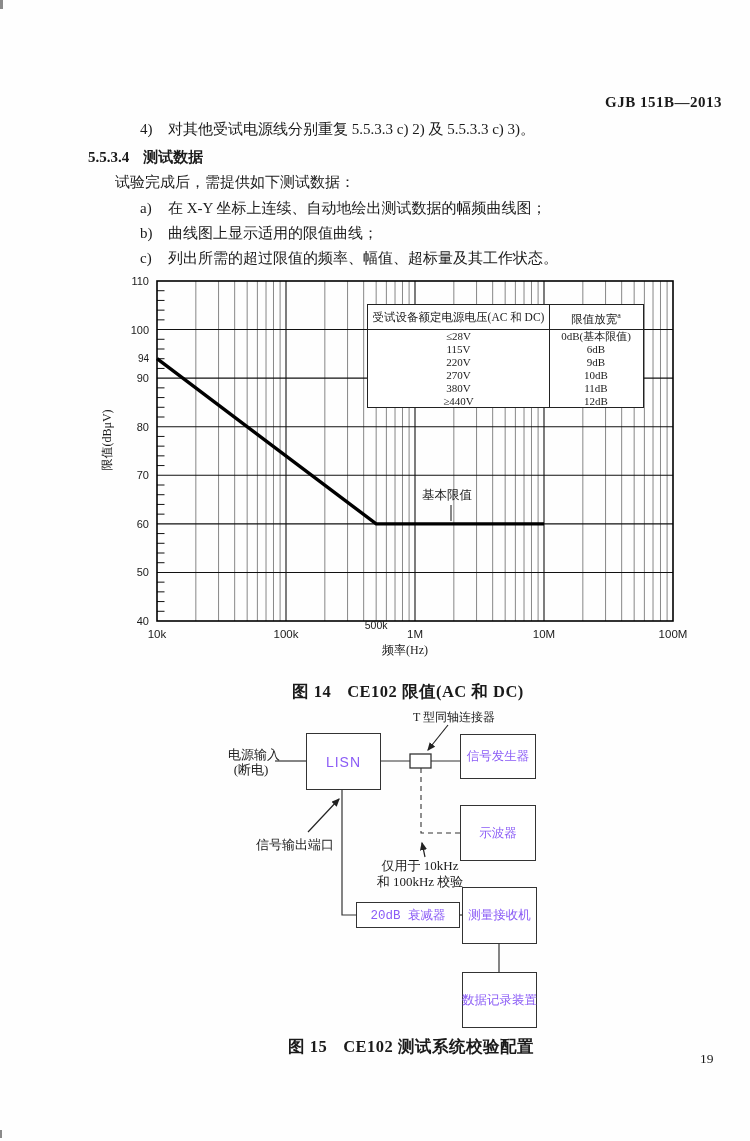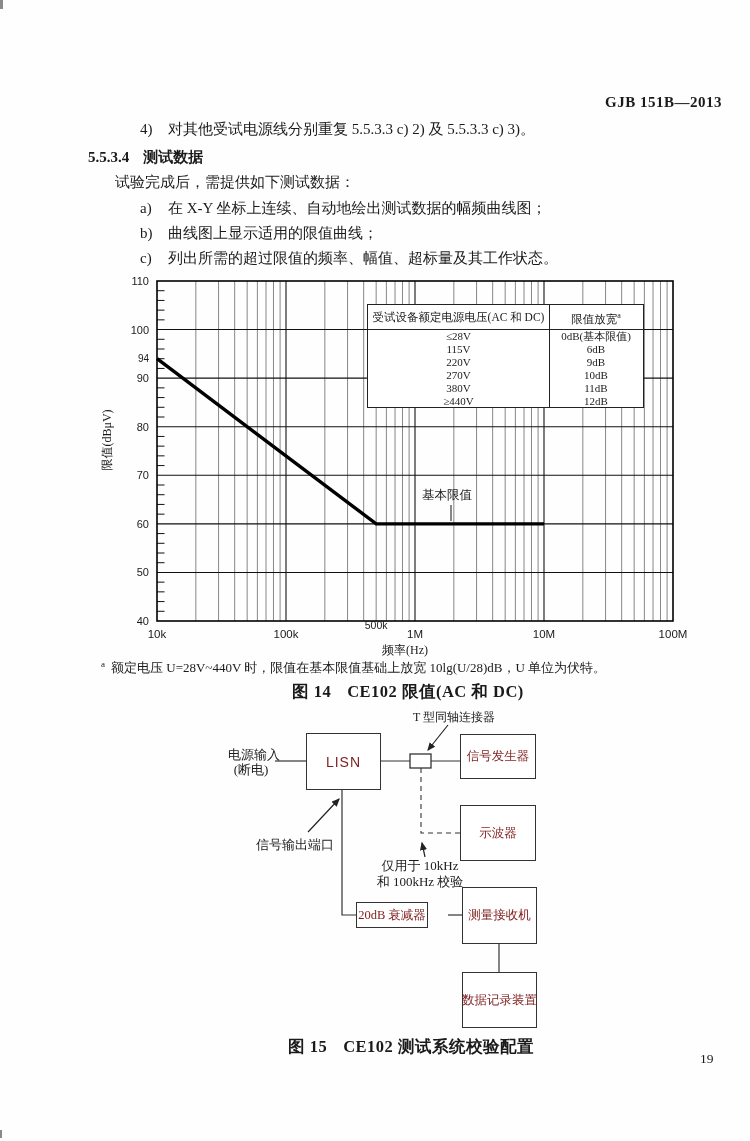--- a/index.html
+++ b/index.html
@@ -42,26 +42,26 @@
   .figcap{position:absolute; font-size:16.5px; font-weight:bold; white-space:nowrap; letter-spacing:.5px;}
   .cap14{left:292px; top:681px;}
   .cap15{left:288px; top:1036px;}
   .fig14-sp{margin:0 10px 0 6px;}
 
   .diagram{position:absolute; left:220px; top:705px; width:340px; height:330px;}
   .diagram svg{position:absolute; left:0; top:0;}
   .dbox{
     position:absolute; border:1.3px solid #333; background:#fff; box-sizing:border-box;
     display:flex; align-items:center; justify-content:center;
-    font-size:12.5px; color:#7f1d1d; white-space:nowrap;
+    font-size:12.5px; color:#8b5cf6; white-space:nowrap;
   }
   .b-lisn{left:86px; top:28px; width:75px; height:57px; font-size:14px; letter-spacing:1px; font-family:"Liberation Sans",sans-serif;}
   .b-sig{left:240px; top:29px; width:76px; height:45px;}
   .b-scope{left:240px; top:100px; width:76px; height:56px;}
-  .b-att{left:136px; top:197px; width:72px; height:26px;}
+  .b-att{left:136px; top:197px; width:104px; height:26px;font-family:Liberation Mono, monospace;}
   .b-recv{left:242px; top:182px; width:75px; height:57px;}
   .b-rec{left:242px; top:267px; width:75px; height:56px;}
   .dlabel{position:absolute; font-size:13px; color:#1b1b1b; white-space:nowrap;}
   .l-t{left:175px; top:4px; width:100px; text-align:right; font-size:12px;}
   .l-power{left:8px; top:42px; width:46px; text-align:center; line-height:15px;}
   .l-out{left:36px; top:131px;}
   .l-cal{left:150px; top:153px; width:100px; text-align:center; line-height:16px;}
 
   .pagenum{position:absolute; left:700px; top:1051px; font-size:13.5px;}
 </style>
@@ -216,23 +216,20 @@
             <div class="c2">11dB</div>
           </div>
           <div class="row">
             <div class="c1">≥440V</div>
             <div class="c2">12dB</div>
           </div>
         </div>
     </div>
   </div>
 
-  <div class="footnote">
-    <sup>a</sup><span>额定电压 U=28V~440V 时，限值在基本限值基础上放宽 10lg(U/28)dB，U 单位为伏特。</span>
-  </div>
 
   <div class="figcap cap14">
     <span>图 14</span><span class="fig14-sp"></span><span>CE102 限值(AC 和 DC)</span>
   </div>
 
   <div class="diagram">
     <svg width="340" height="330" viewBox="0 0 340 330">
       <defs>
         <marker id="ah" markerWidth="8" markerHeight="8" refX="6" refY="3" orient="auto">
           <path d="M0,0 L7,3 L0,6 z" fill="#222"></path>

